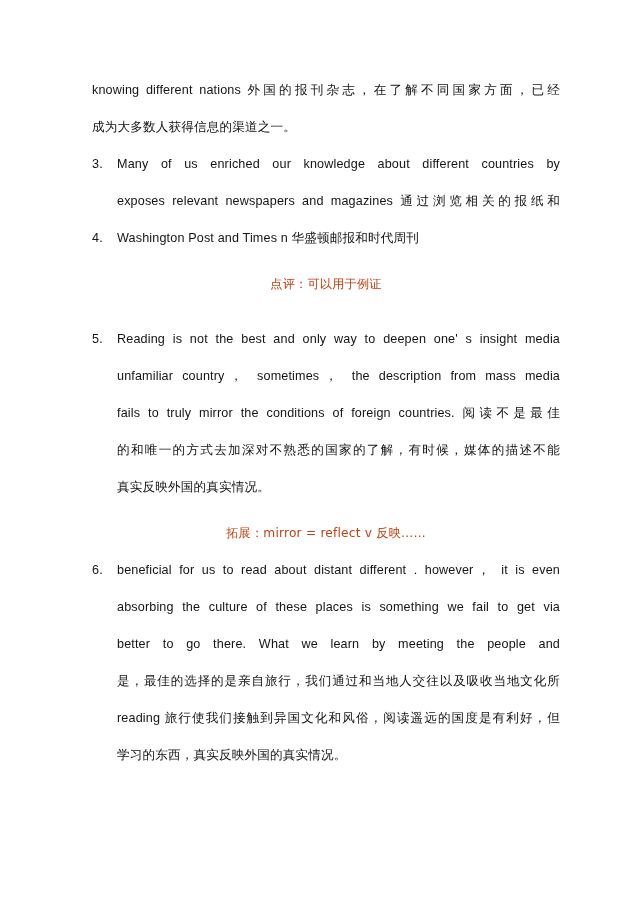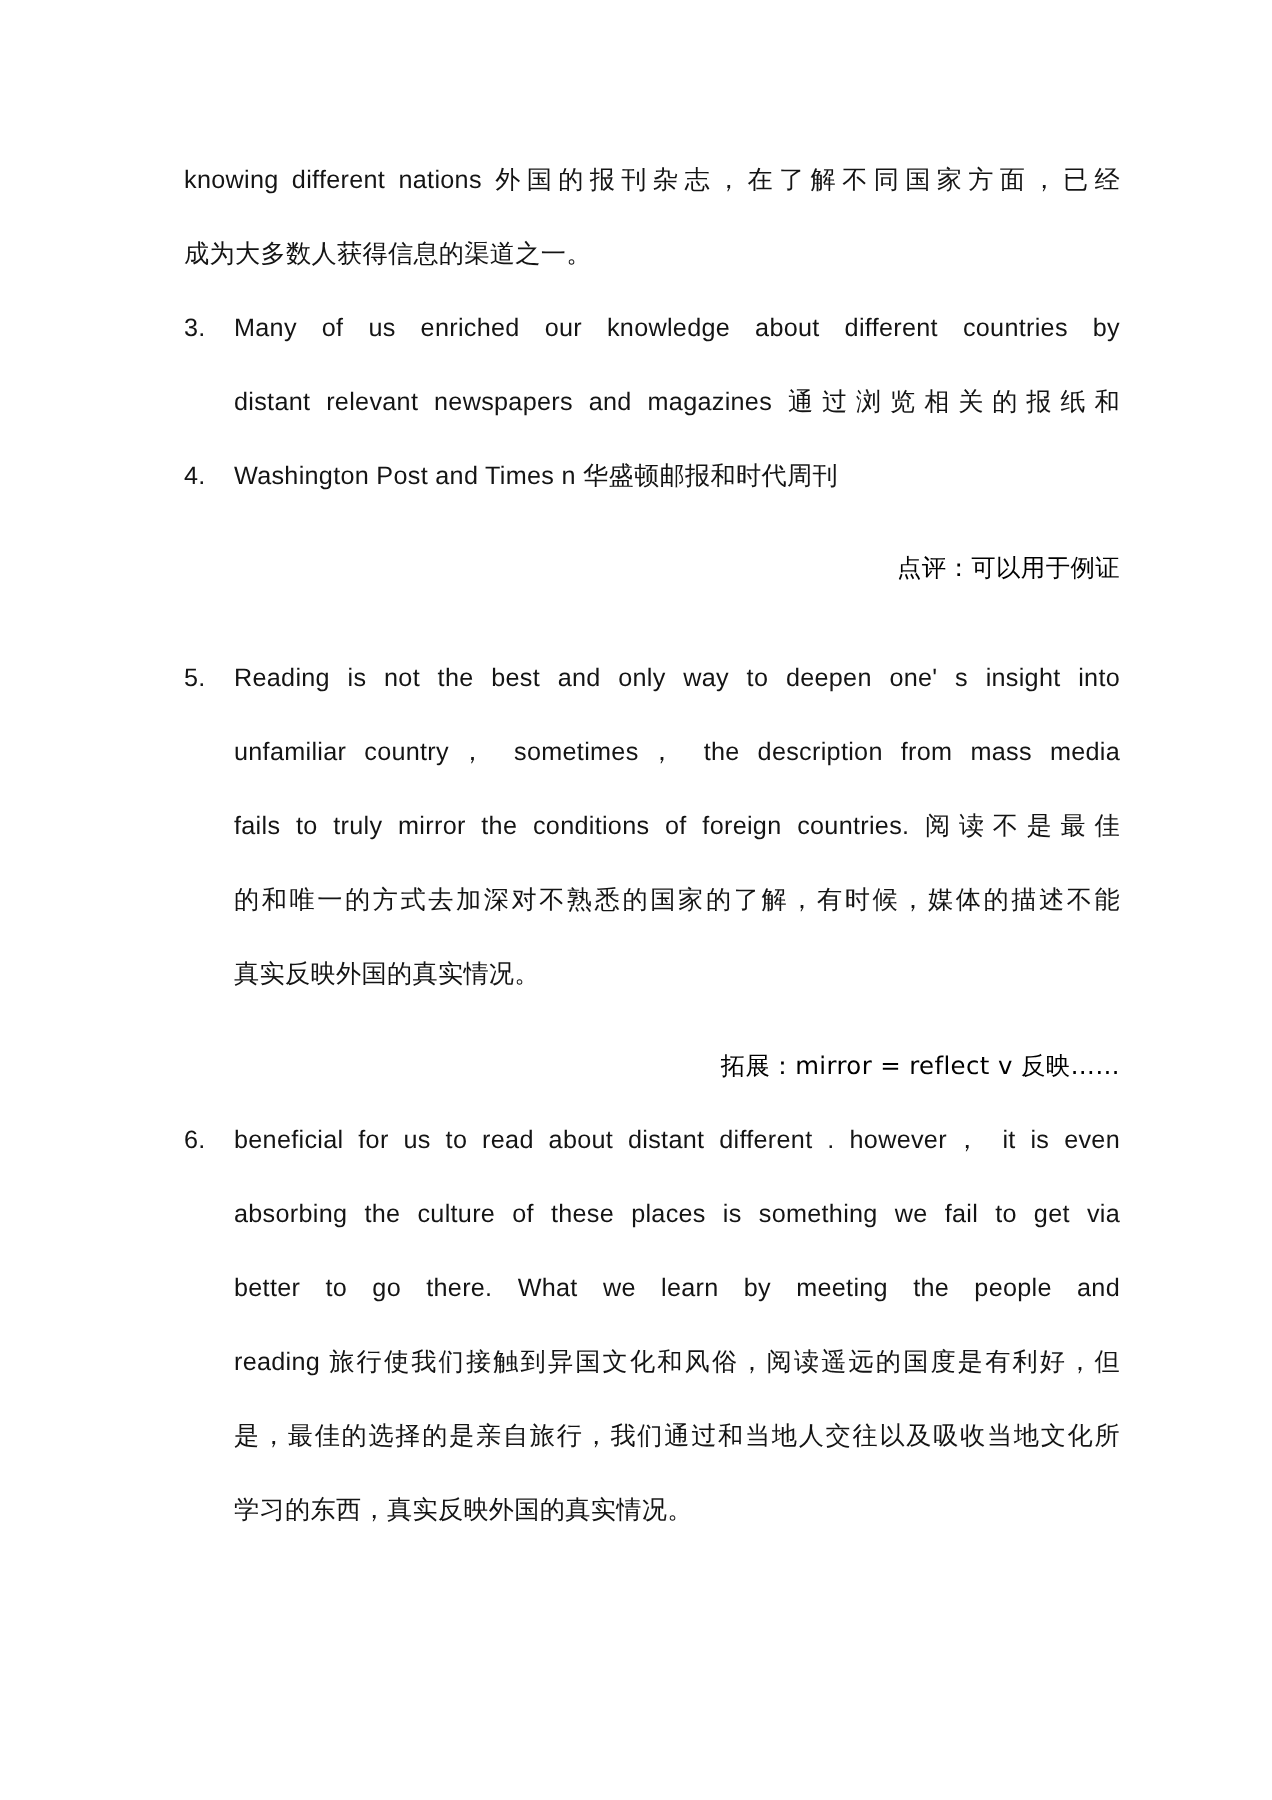--- a/index.html
+++ b/index.html
@@ -54,22 +54,22 @@
     width: 22px;
     text-align: left;
     font-size: 12.6px;
     line-height: 37px;
   }
   
   .note {
     position: relative;
     font-size: 12.4px;
     line-height: 37px;
-    color: #000000;
-    text-align: right;
+    color: #c2410c;
+    text-align: center;
   }
   .cjk {
     font-family: "DejaVu Sans", "Liberation Sans", sans-serif;
     font-size: 12.2px;
     letter-spacing: 0.2px;
   }
   .spacer-sm { height: 18px; }
   .spacer-xs { height: 9px; }
   
   .stretch {
@@ -85,55 +85,55 @@
   <div class="doc-body">
 
     <div class="para cont">
       <span class="stretch">knowing different nations 外国的报刊杂志，在了解不同国家方面，已经</span>
       <span>成为大多数人获得信息的渠道之一。</span>
     </div>
 
     <div class="para numbered">
       <span class="marker">3.</span>
       <span class="stretch">Many of us enriched our knowledge about different countries by</span>
-      <span class="stretch">distant relevant newspapers and magazines 通过浏览相关的报纸和</span>
+      <span class="stretch">exposes relevant newspapers and magazines 通过浏览相关的报纸和</span>
     </div>
 
     <div class="para numbered">
       <span class="marker">4.</span>
       <span>Washington Post and Times n 华盛顿邮报和时代周刊</span>
     </div>
 
     <div class="spacer-xs"></div>
 
     <div class="note">
       <span class="cjk">点评：可以用于例证</span>
     </div>
 
     <div class="spacer-sm"></div>
 
     <div class="para numbered">
       <span class="marker">5.</span>
-      <span class="stretch">Reading is not the best and only way to deepen one' s insight into</span>
+      <span class="stretch">Reading is not the best and only way to deepen one' s insight media</span>
       <span class="stretch">unfamiliar country， sometimes， the description from mass media</span>
       <span class="stretch">fails to truly mirror the conditions of foreign countries. 阅读不是最佳</span>
       <span class="stretch">的和唯一的方式去加深对不熟悉的国家的了解，有时候，媒体的描述不能</span>
       <span>真实反映外国的真实情况。</span>
     </div>
 
     <div class="spacer-xs"></div>
 
     <div class="note">
       <span class="cjk">拓展：mirror = reflect v 反映……</span>
     </div>
 
     <div class="para numbered">
       <span class="marker">6.</span>
       <span class="stretch">beneficial for us to read about distant different . however， it is even</span>
       <span class="stretch">absorbing the culture of these places is something we fail to get via</span>
       <span class="stretch">better to go there. What we learn by meeting the people and</span>
+      <span class="stretch">是，最佳的选择的是亲自旅行，我们通过和当地人交往以及吸收当地文化所</span>
       <span class="stretch">reading 旅行使我们接触到异国文化和风俗，阅读遥远的国度是有利好，但</span>
-      <span class="stretch">是，最佳的选择的是亲自旅行，我们通过和当地人交往以及吸收当地文化所</span>
       <span>学习的东西，真实反映外国的真实情况。</span>
     </div>
 
   </div>
 </div>
 
 </body></html>

